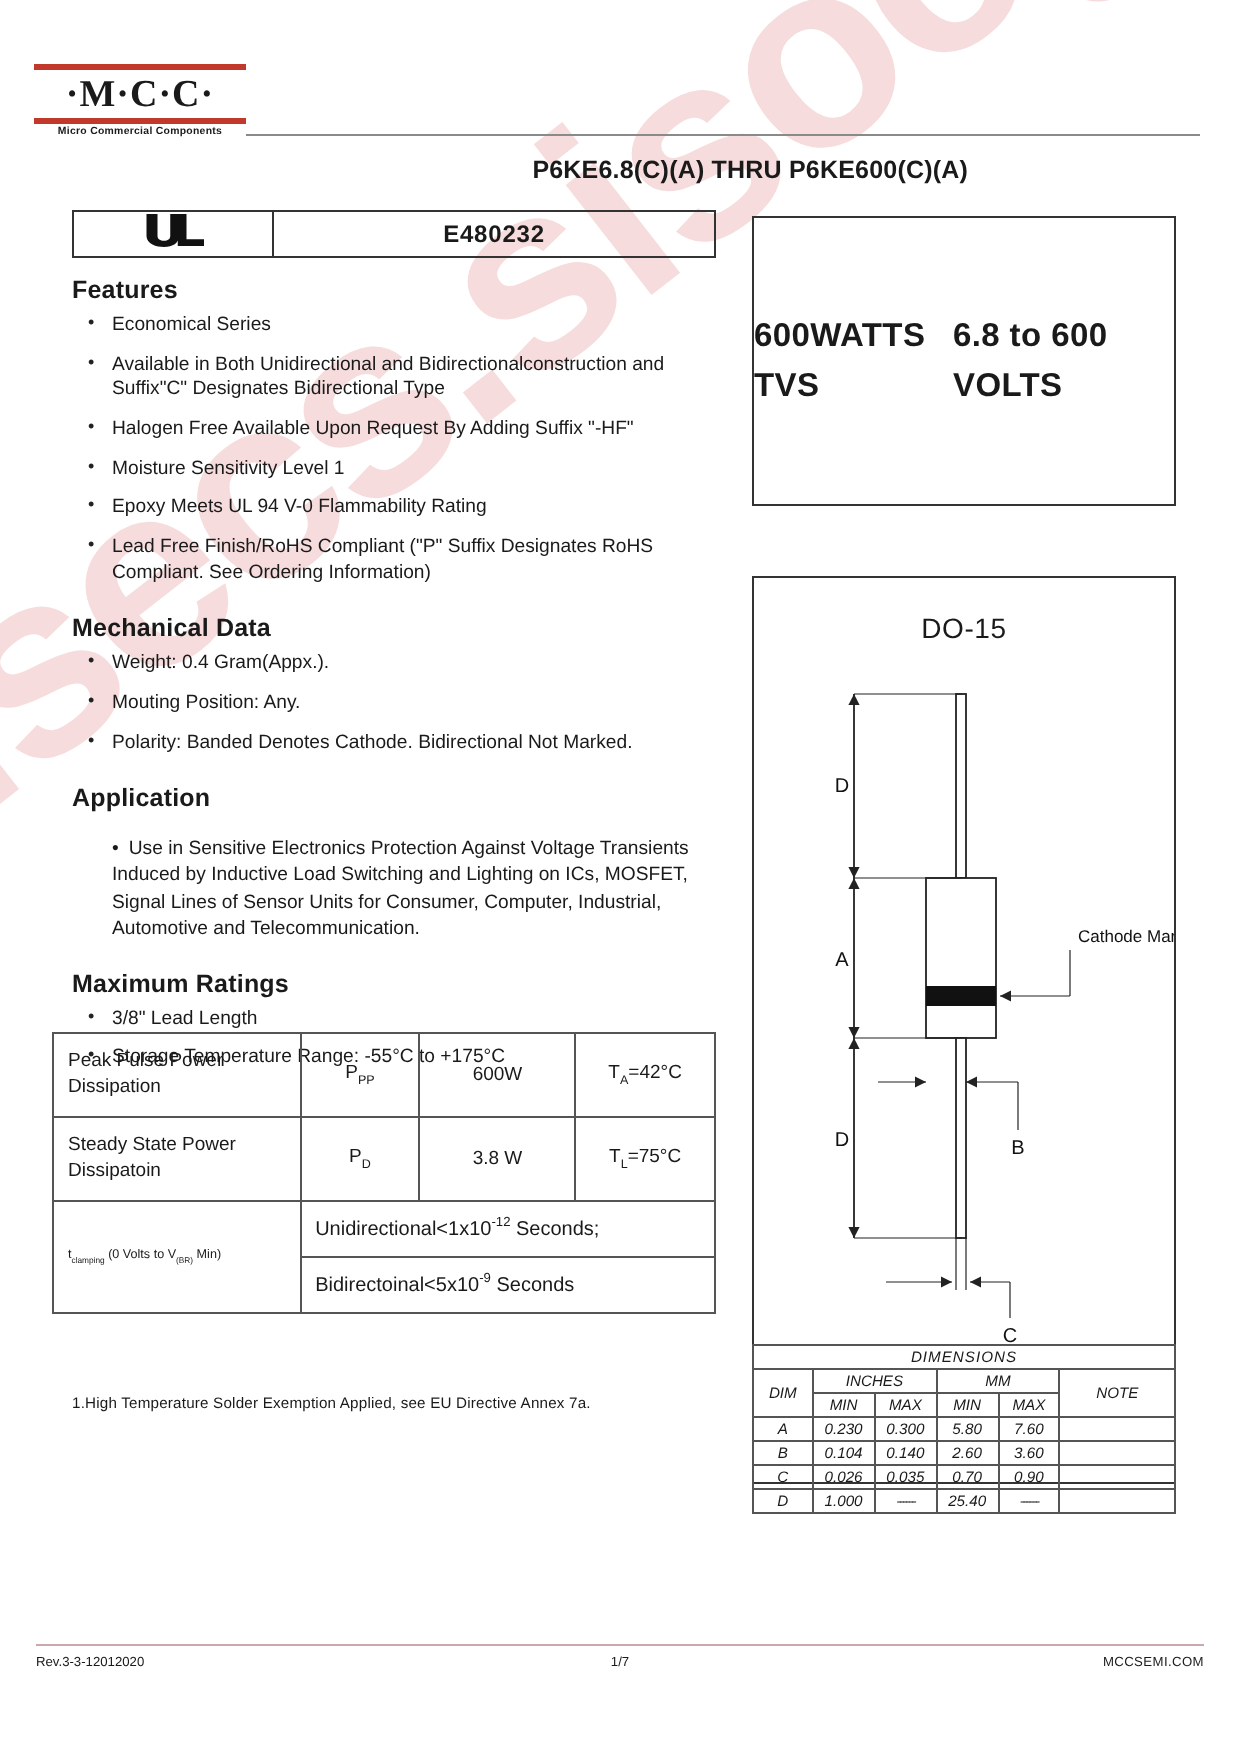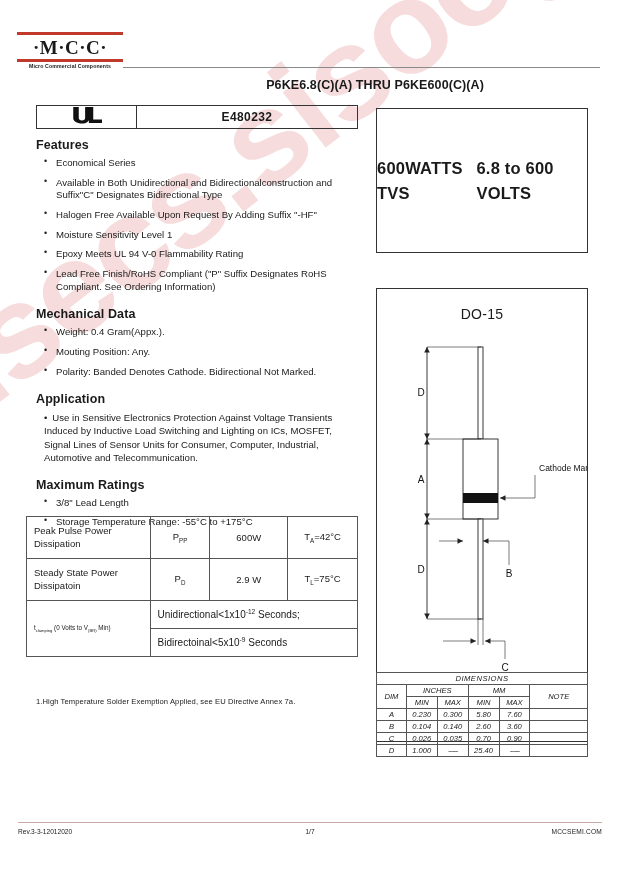--- a/index.html
+++ b/index.html
@@ -99,21 +99,21 @@
   ul.bul { list-style:none; margin:0 0 0 0; padding:0; }
   ul.bul li {
     position:relative; padding-left:20px;
     font-size:9.6px; line-height:1.32; margin-bottom:7px;
   }
   ul.bul li:before {
     content:"\2022"; position:absolute; left:8px; top:-1px;
     font-size:9px; color:#222;
   }
   #app-para {
-    font-size:9.6px; line-height:1.37; margin:0; padding-left:8px;
+    font-size:9.6px; line-height:1.37; margin:12px; padding-left:8px;
     text-indent:0;
   }
   #app-para .b { margin-right:5px; }
 
   
   #ratings {
     position:absolute; left:26px; top:516px;
     width:332px;
     border-collapse:collapse;
     font-size:9.5px;
@@ -248,21 +248,21 @@
     <tbody>
         <tr>
       <td class="r-name">Peak Pulse Power Dissipation</td>
       <td class="r-sym"><span>P</span><sub>PP</sub></td>
       <td class="r-val">600W</td>
       <td class="r-cond"><span>T</span><sub>A</sub><span>=42°C</span></td>
     </tr>
     <tr>
       <td class="r-name">Steady State Power Dissipatoin</td>
       <td class="r-sym"><span>P</span><sub>D</sub></td>
-      <td class="r-val">2.9 W</td>
+      <td class="r-val">3.8 W</td>
       <td class="r-cond"><span>T</span><sub>L</sub><span>=75°C</span></td>
     </tr>
     <tr>
       <td class="r-name r-clamp-label" rowspan="2"><span>t</span><sub>clamping</sub><span> (0 Volts to V</span><sub>(BR)</sub><span> Min)</span></td>
       <td class="r-clamp-val" colspan="3"><span>Unidirectional&lt;1x10</span><sup>-12</sup><span> Seconds;</span></td>
     </tr>
     <tr>
       <td class="r-clamp-val" colspan="3"><span>Bidirectoinal&lt;5x10</span><sup>-9</sup><span> Seconds</span></td>
     </tr>
   </tbody>

